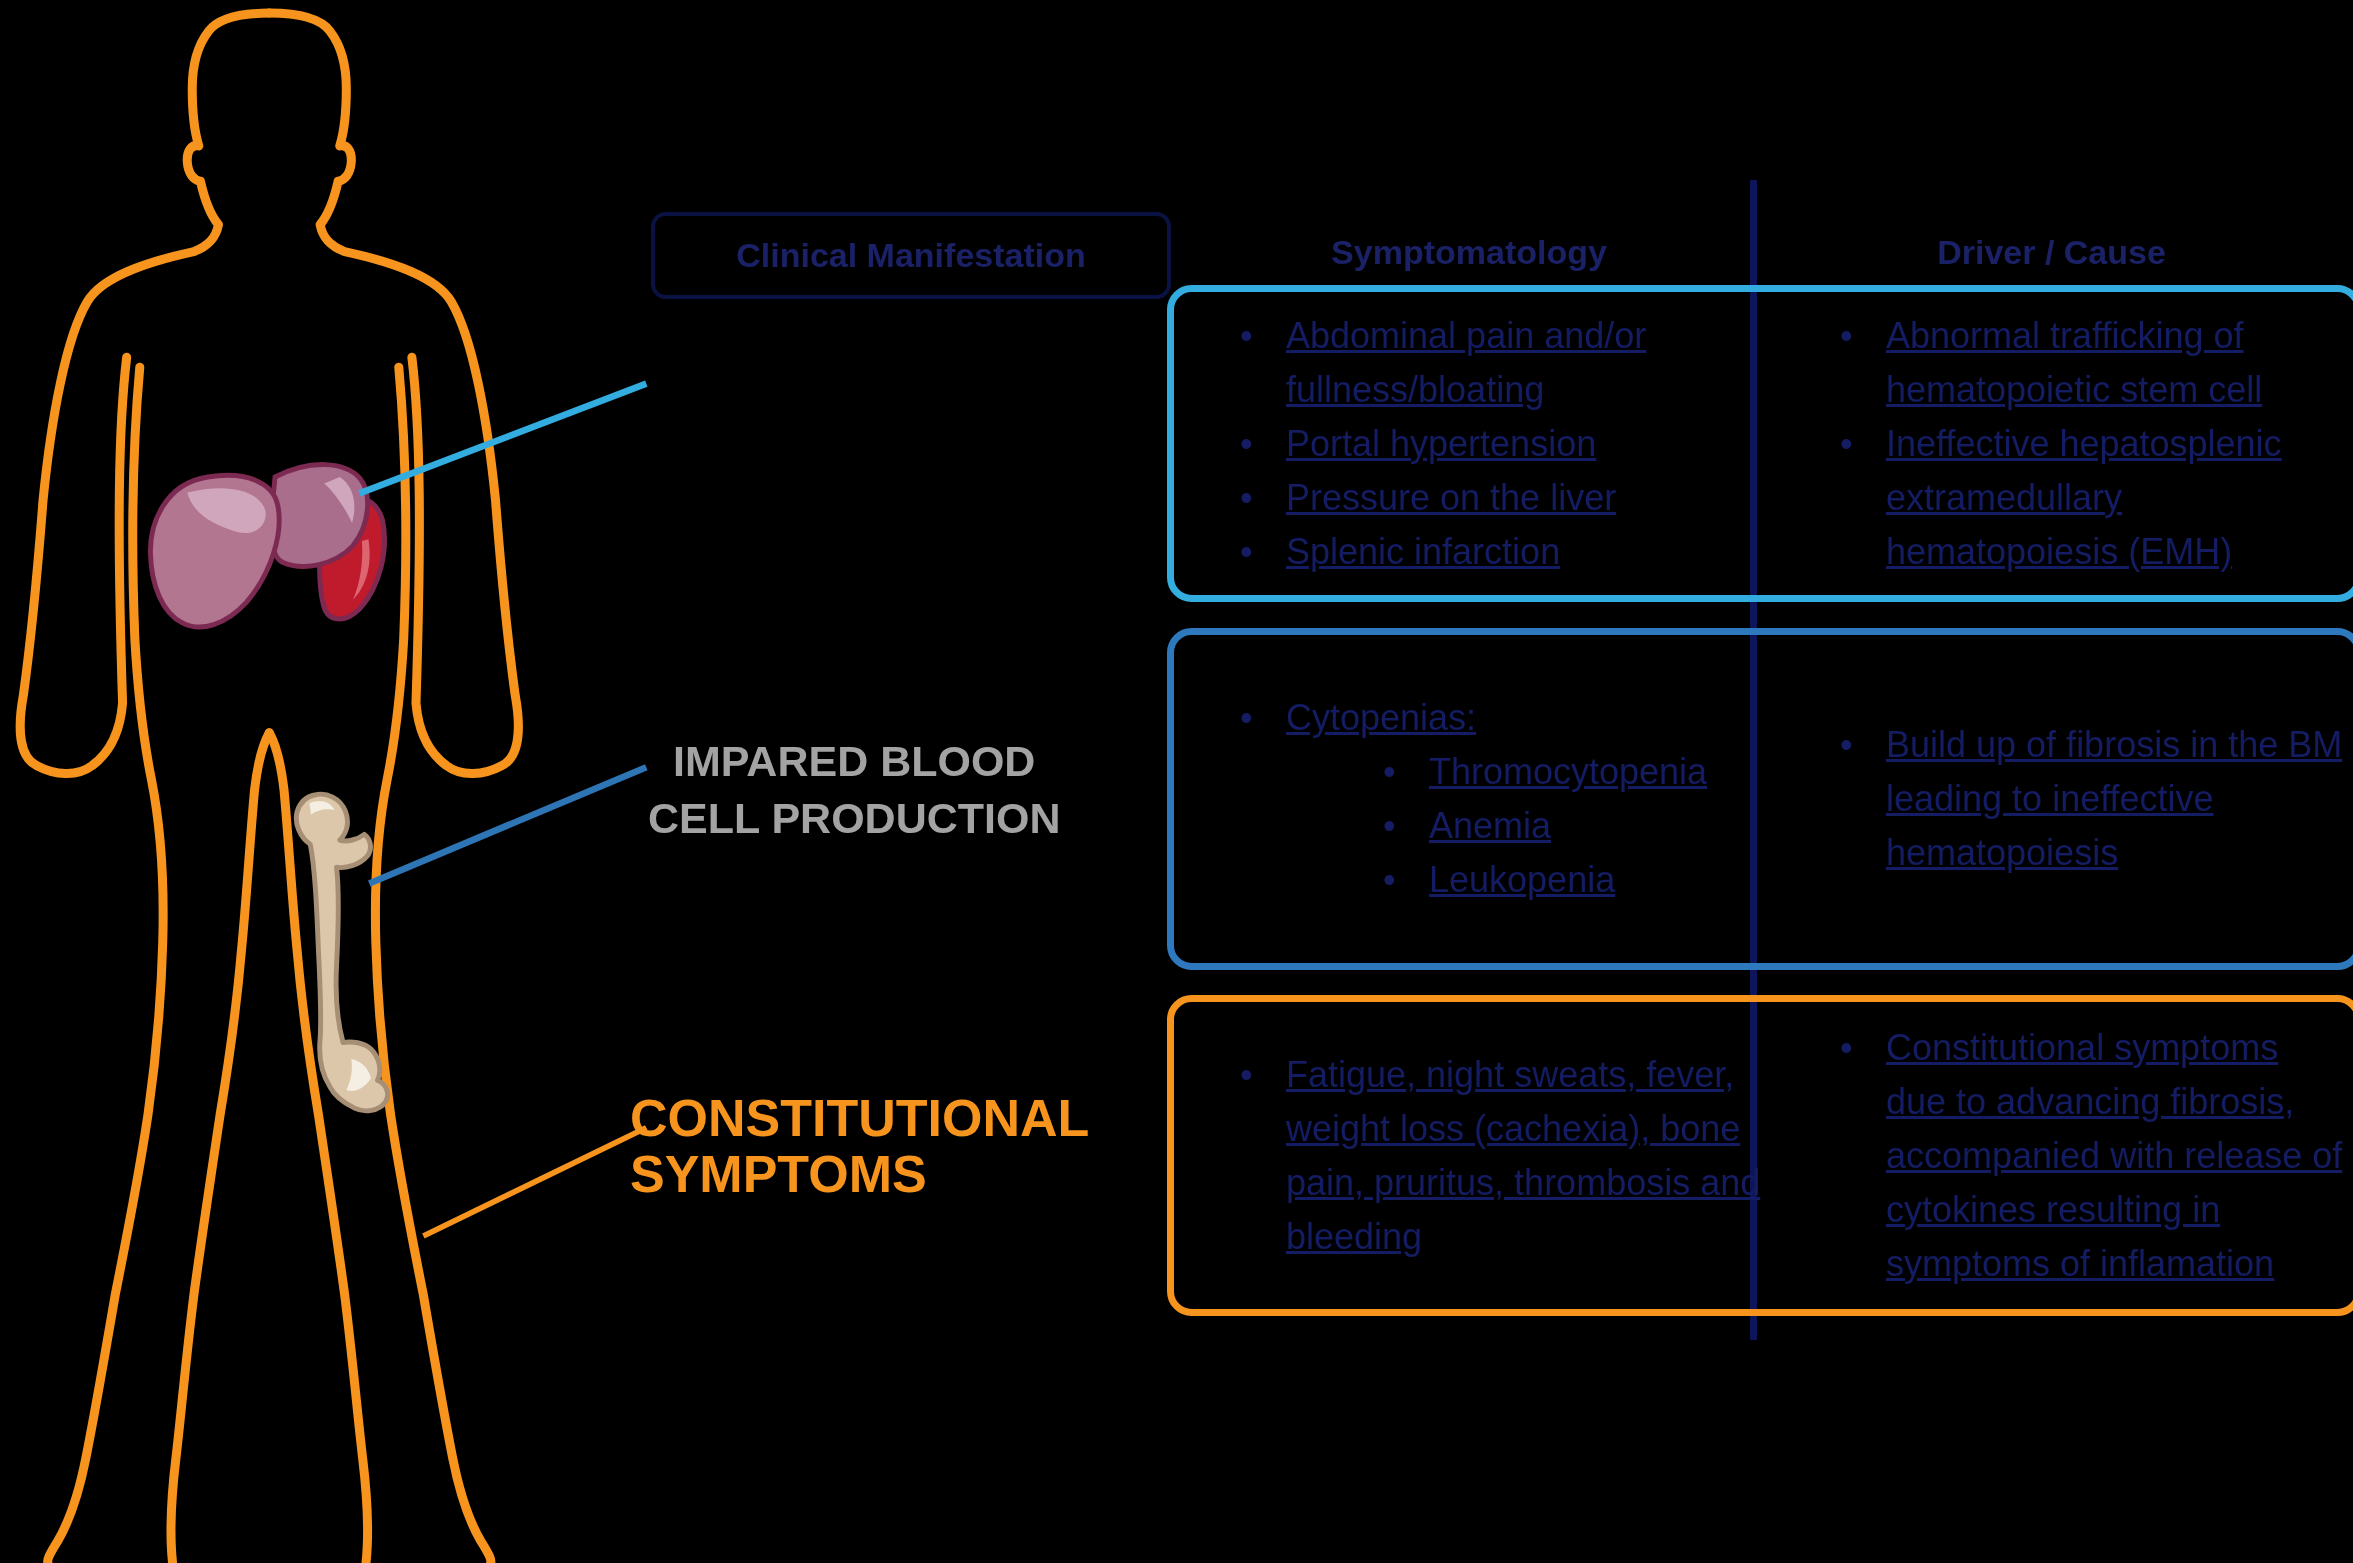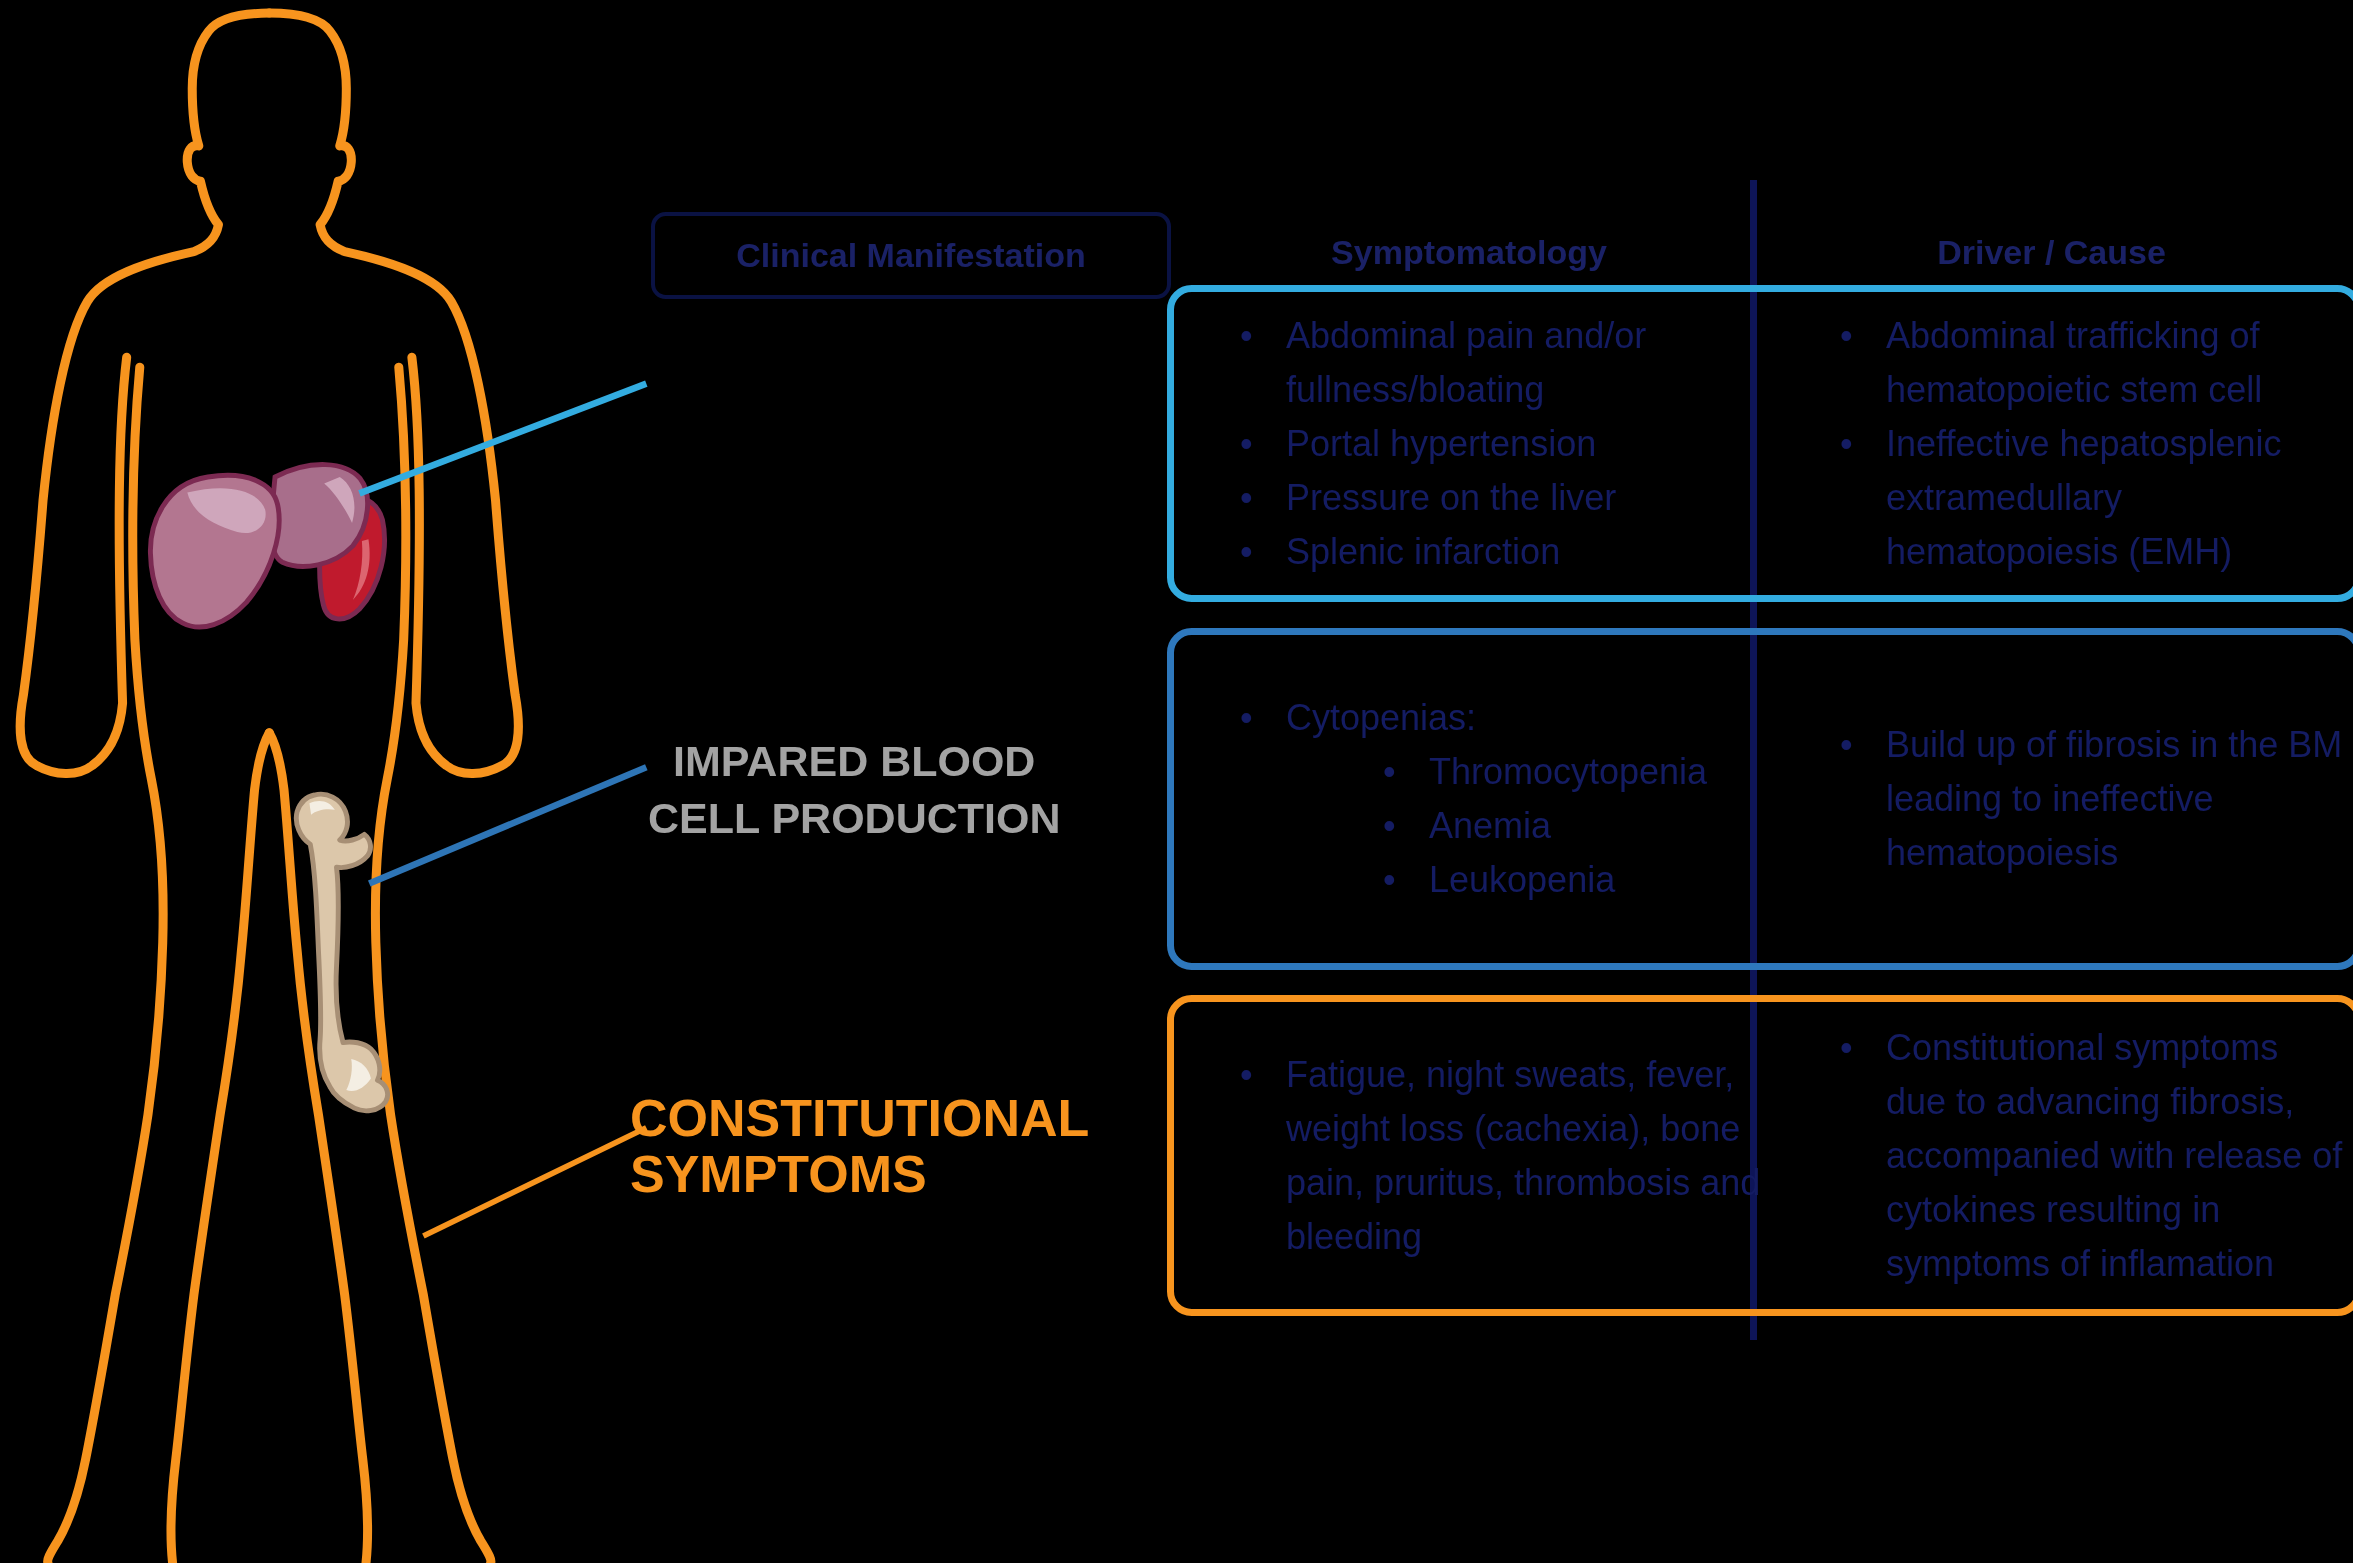--- a/index.html
+++ b/index.html
@@ -27,21 +27,21 @@
 
   .col{position:absolute;top:0;bottom:0;display:flex;flex-direction:column;
        justify-content:center;}
   .col.sym{left:66px;width:529px;}
   .col.drv{left:666px;width:508px;}
   ul.blist{margin:0;padding:0;list-style:none;color:#141c63;font-size:36px;
            line-height:54px;font-weight:400;}
   ul.blist li{display:flex;}
   ul.blist li.sub{margin-left:143px;}
   .blt{flex:0 0 46px;}
-  .btxt{flex:1;}
+  .btxt{flex:1;text-decoration:underline;}
 
   
   .alabel{position:absolute;font-weight:700;z-index:3;white-space:nowrap;}
   .alabel.l1{left:644px;top:359px;color:#29abe2;font-size:46px;line-height:74px;}
   .alabel.l2{left:648px;top:733px;color:#a3a3a3;font-size:43px;line-height:57px;text-align:center;}
   .alabel.l3{left:630px;top:1090px;color:#f7941e;font-size:52px;line-height:56px;}
 </style>
 </head>
 <body>
 
@@ -146,21 +146,21 @@
         <li>
           <span class="blt">•</span>
           <span class="btxt">Splenic infarction</span>
           </li>
       </ul>
     </div>
     <div class="col drv">
       <ul class="blist">
         <li>
           <span class="blt">•</span>
-          <span class="btxt">Abdominal trafficking of hematopoietic stem cell</span>
+          <span class="btxt">Abnormal trafficking of hematopoietic stem cell</span>
           </li>
         <li>
           <span class="blt">•</span>
           <span class="btxt">Ineffective hepatosplenic extramedullary hematopoiesis (EMH)</span>
           </li>
       </ul>
     </div>
   </div>
 
   <div class="rowbox r1">

